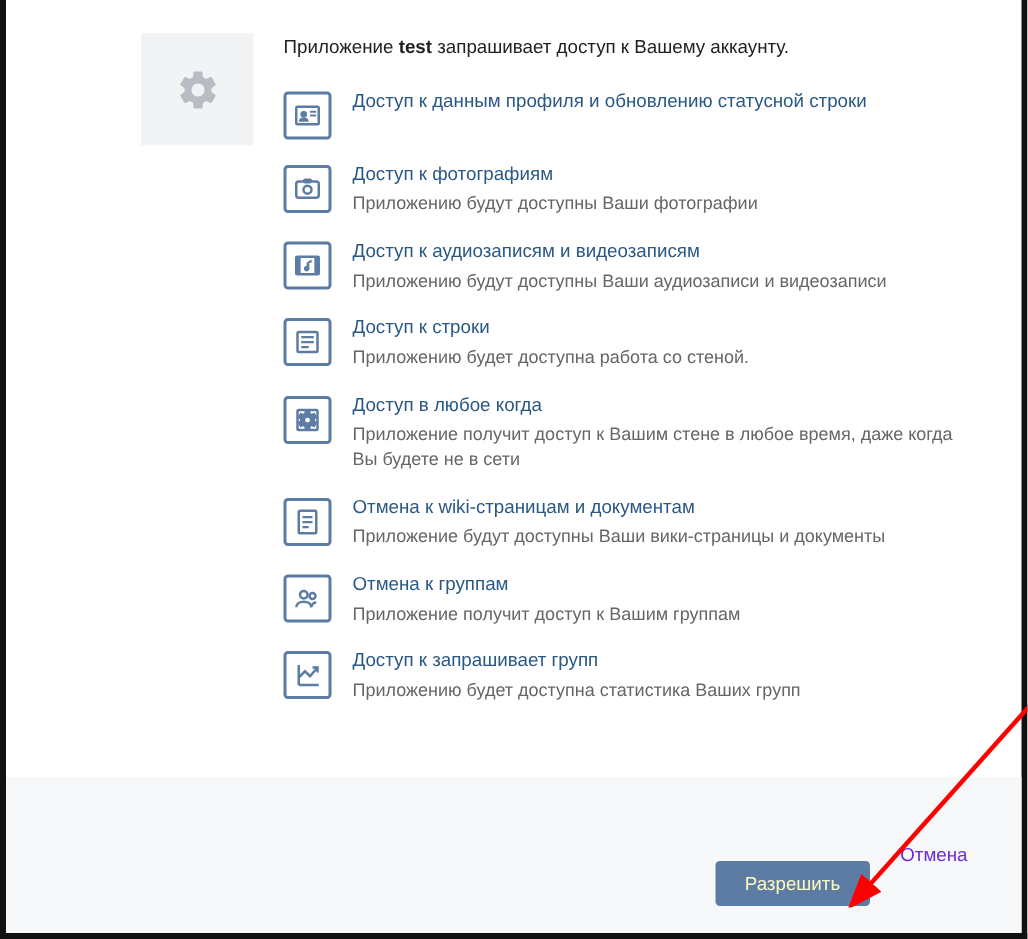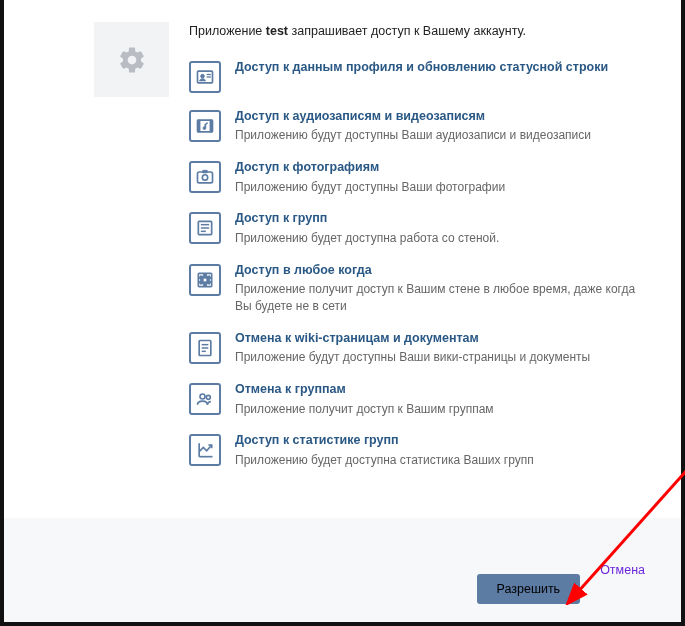--- a/index.html
+++ b/index.html
@@ -63,41 +63,41 @@
       align-items: center;
       justify-content: center;
       flex-shrink: 0;
       margin-right: 14px;
       margin-top: 2px;
     }
     .perm-icon svg { width: 20px; height: 20px; fill: #5c7ca4; stroke: #5c7ca4; }
     .perm-text { flex: 1; }
     .perm-title {
       font-size: 12.5px;
-      font-weight: 700;
+      font-weight: 400;
       color: #2a5885;
       line-height: 1.4;
       margin-bottom: 2px;
     }
     .perm-desc {
       font-size: 12px;
       color: #666;
       line-height: 1.4;
     }
     .footer {
       background: #f7f8fa;
       padding: 18px 30px;
       display: flex;
       justify-content: flex-end;
       align-items: center;
       gap: 14px;
     }
     .btn-primary {
       background: #5c7ca4;
-      color: #000000;
+      color: #fef9c3;
       border: none;
       border-radius: 3px;
       font-size: 12.5px;
       font-weight: 500;
       padding: 8px 20px;
       cursor: pointer;
       margin-top: 38px;
     }
     .btn-cancel {
       background: transparent;
@@ -138,55 +138,55 @@
                 <line x1="14" y1="12" x2="19" y2="12" stroke-width="1.6"></line>
               </svg>
             </div>
             <div class="perm-text">
               <div class="perm-title">Доступ к данным профиля и обновлению статусной строки</div>
             </div>
           </div>
           <div class="perm">
             <div class="perm-icon">
               <svg viewBox="0 0 24 24">
+                <rect x="3" y="6" width="18" height="13" rx="2" fill="none" stroke-width="2"></rect>
+                <circle cx="12" cy="12.5" r="3.2" fill="none" stroke-width="2"></circle>
+                <rect x="9" y="4" width="6" height="3" rx="1" fill="#5c7ca4"></rect>
+              </svg>
+            </div>
+            <div class="perm-text">
+              <div class="perm-title">Доступ к фотографиям</div>
+              <div class="perm-desc">Приложению будут доступны Ваши фотографии</div>
+            </div>
+          </div>
+          <div class="perm">
+            <div class="perm-icon">
+              <svg viewBox="0 0 24 24">
                 <rect x="3" y="5" width="18" height="14" rx="1" fill="none" stroke-width="2"></rect>
                 <rect x="3" y="5" width="3" height="14" fill="#5c7ca4"></rect>
                 <rect x="18" y="5" width="3" height="14" fill="#5c7ca4"></rect>
                 <path d="M13 9v5.5a1.7 1.7 0 11-1.2-1.6V10l3-.8V8z" fill="#5c7ca4"></path>
               </svg>
             </div>
             <div class="perm-text">
               <div class="perm-title">Доступ к аудиозаписям и видеозаписям</div>
               <div class="perm-desc">Приложению будут доступны Ваши аудиозаписи и видеозаписи</div>
             </div>
           </div>
           <div class="perm">
             <div class="perm-icon">
               <svg viewBox="0 0 24 24">
-                <rect x="3" y="6" width="18" height="13" rx="2" fill="none" stroke-width="2"></rect>
-                <circle cx="12" cy="12.5" r="3.2" fill="none" stroke-width="2"></circle>
-                <rect x="9" y="4" width="6" height="3" rx="1" fill="#5c7ca4"></rect>
-              </svg>
-            </div>
-            <div class="perm-text">
-              <div class="perm-title">Доступ к фотографиям</div>
-              <div class="perm-desc">Приложению будут доступны Ваши фотографии</div>
-            </div>
-          </div>
-          <div class="perm">
-            <div class="perm-icon">
-              <svg viewBox="0 0 24 24">
                 <rect x="4" y="4" width="16" height="16" rx="1" fill="none" stroke-width="2"></rect>
                 <line x1="7" y1="8" x2="17" y2="8" stroke-width="1.8"></line>
                 <line x1="7" y1="12" x2="17" y2="12" stroke-width="1.8"></line>
                 <line x1="7" y1="16" x2="13" y2="16" stroke-width="1.8"></line>
               </svg>
             </div>
             <div class="perm-text">
-              <div class="perm-title">Доступ к групп</div>
+              <div class="perm-title">Доступ к строки</div>
               <div class="perm-desc">Приложению будет доступна работа со стеной.</div>
             </div>
           </div>
           <div class="perm">
             <div class="perm-icon">
               <svg viewBox="0 0 24 24">
                 <rect x="4" y="4" width="16" height="16" rx="1" fill="none" stroke-width="2"></rect>
                 <path d="M19.2,12.7a5.4,5.4,0,0,0,0-1.4l1.6-1.2a.4.4,0,0,0,.1-.5l-1.5-2.6a.4.4,0,0,0-.5-.2l-1.9.8a5.3,5.3,0,0,0-1.2-.7L15.6,5a.4.4,0,0,0-.4-.3H12.3a.4.4,0,0,0-.4.3l-.2,1.9a5.3,5.3,0,0,0-1.2.7l-1.9-.8a.4.4,0,0,0-.5.2L6.6,9.6a.4.4,0,0,0,.1.5l1.6,1.2a5.4,5.4,0,0,0,0,1.4L6.7,13.9a.4.4,0,0,0-.1.5l1.5,2.6a.4.4,0,0,0,.5.2l1.9-.8a5.3,5.3,0,0,0,1.2.7l.2,1.9a.4.4,0,0,0,.4.3h2.9a.4.4,0,0,0,.4-.3l.2-1.9a5.3,5.3,0,0,0,1.2-.7l1.9.8a.4.4,0,0,0,.5-.2l1.5-2.6a.4.4,0,0,0-.1-.5ZM13.75,14.4A2.4,2.4,0,1,1,16.15,12,2.4,2.4,0,0,1,13.75,14.4Z" transform="translate(-1.75 0)" fill="#5c7ca4"></path>
               </svg>
             </div>
@@ -226,21 +226,21 @@
           <div class="perm">
             <div class="perm-icon">
               <svg viewBox="0 0 24 24">
                 <line x1="5" y1="4" x2="5" y2="20" stroke-width="2"></line>
                 <line x1="5" y1="20" x2="21" y2="20" stroke-width="2"></line>
                 <polyline points="5 14 10 9 14 13 20 6" fill="none" stroke-width="2"></polyline>
                 <polyline points="16 6 20 6 20 10" fill="none" stroke-width="2"></polyline>
               </svg>
             </div>
             <div class="perm-text">
-              <div class="perm-title">Доступ к статистике групп</div>
+              <div class="perm-title">Доступ к запрашивает групп</div>
               <div class="perm-desc">Приложению будет доступна статистика Ваших групп</div>
             </div>
           </div>
         </div>
     </div>
   </div>
   <div class="footer">
     <button class="btn-primary">Разрешить</button>
     <button class="btn-cancel">Отмена</button>
   </div>

